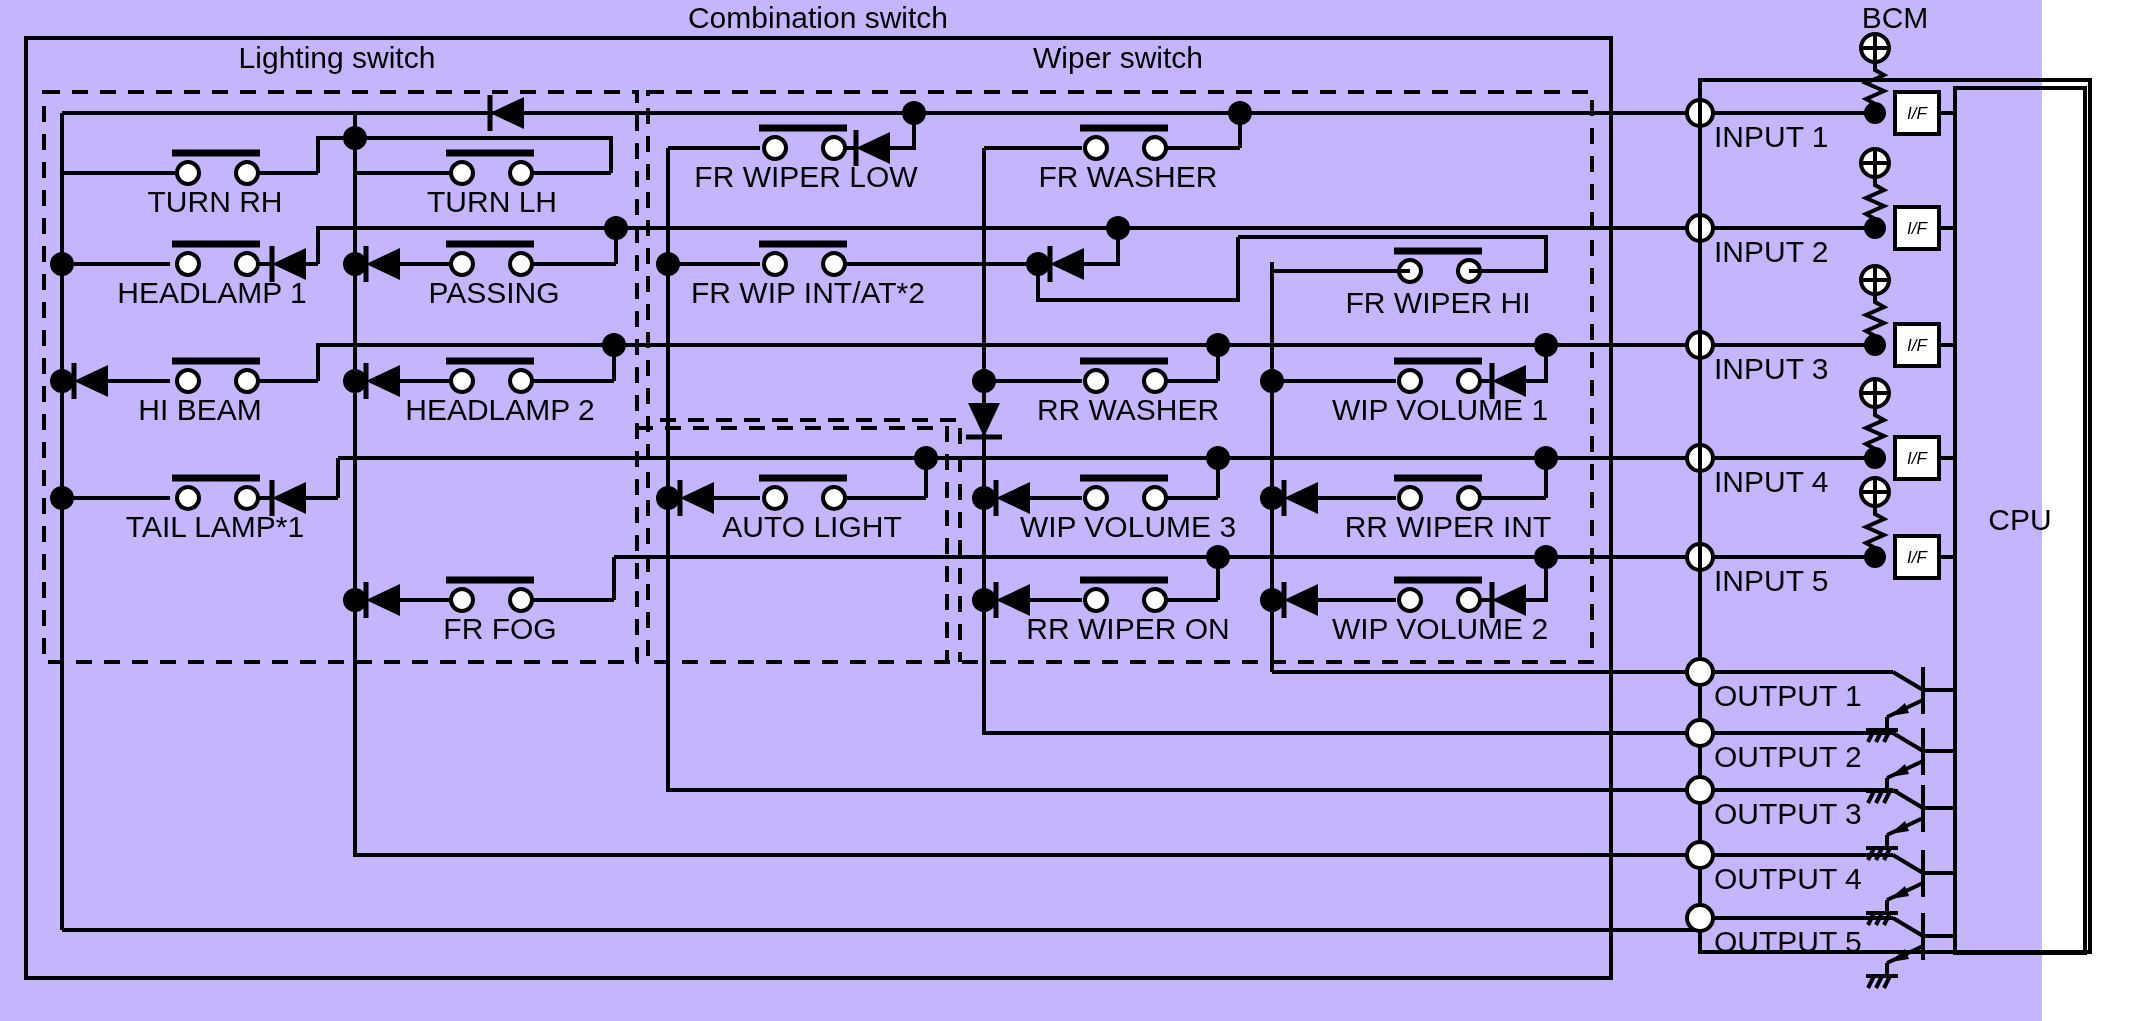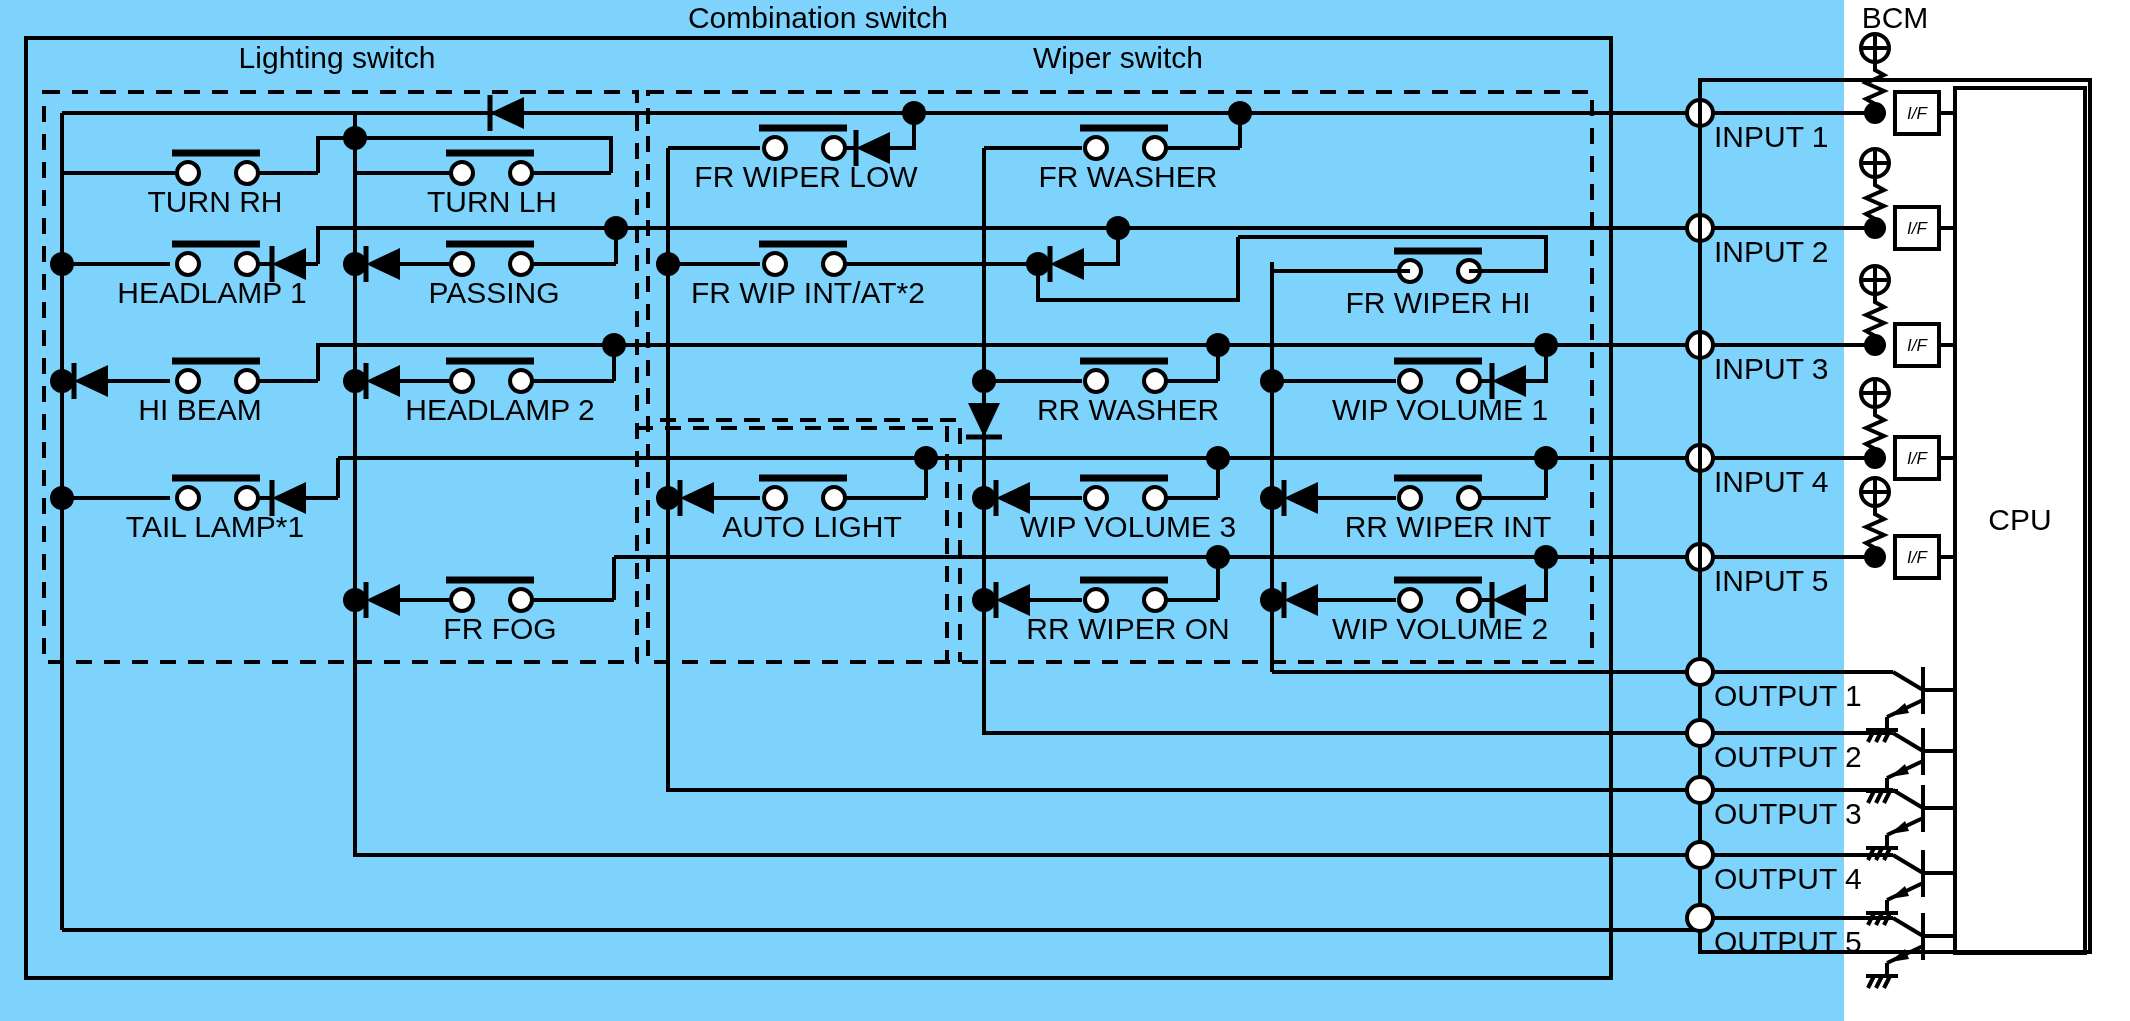--- a/index.html
+++ b/index.html
@@ -1,16 +1,16 @@
 <!DOCTYPE html>
 <html><head>
 <meta charset="utf-8">
 <style>
   html,body{margin:0;padding:0;background:#ffffff;}
-  #root{position:relative;width:1844px;height:1021px;background:#7dd3fc;
+  #root{position:relative;width:2042px;height:1021px;background:#c4b5fd;
         font-family:"Liberation Sans", sans-serif;}
   svg{display:block;}
   .lbl{font-family:"Liberation Sans", sans-serif;font-size:30px;fill:#000;}
   .title{font-family:"Liberation Sans", sans-serif;font-size:30px;fill:#000;}
   .if-lbl{font-family:"Liberation Sans", sans-serif;font-size:17px;fill:#000;font-style:italic;}
 </style>
 </head>
 <body>
 
 <div id="root">

